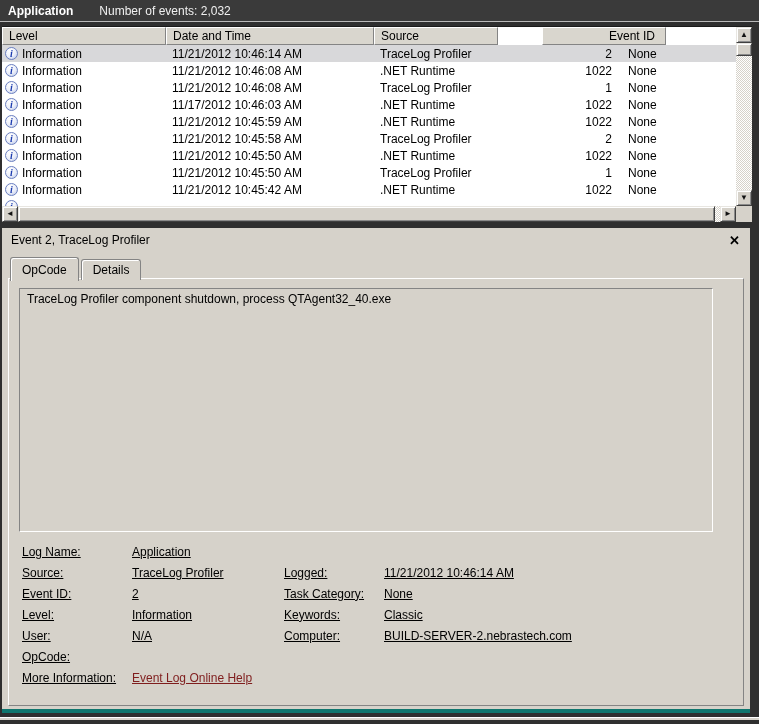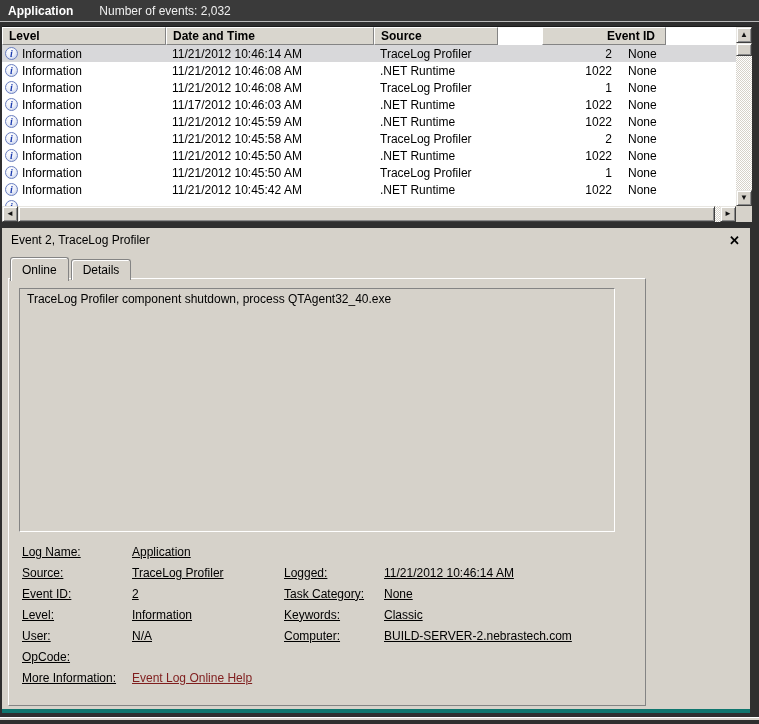--- a/index.html
+++ b/index.html
@@ -12,21 +12,21 @@
             border-bottom:1px solid #b9b9b9; }
   .topbar .log-title { font-weight:bold; font-size:12px; }
   .topbar .count { margin-left:26px; font-size:12px; color:#f0f0f0; }
 
   
   .table-wrap { position:absolute; top:26px; left:2px; width:750px; height:196px;
                 background:#fff; border-top:1px solid #1a1a1a; }
   .thead { position:absolute; top:0; left:0; right:16px; height:18px; display:flex; }
   .hcell { background:#d9d6ce; font-size:12px; color:#000; display:flex; align-items:center;
            padding:0 4px 0 6px; border-top:1px solid #fff; border-left:1px solid #fff;
-           border-right:1px solid #848484; border-bottom:1px solid #848484; overflow:hidden; white-space:nowrap;font-weight:bold; }
+           border-right:1px solid #848484; border-bottom:1px solid #848484; overflow:hidden; white-space:nowrap; }
   .col-0 { width:164px; } .col-1 { width:208px; } .col-2 { width:124px; }
   .col-3 { width:124px; justify-content:flex-end; padding-right:10px;margin-left:44px; } .col-4 { flex:1;margin-top:20px; }
   .rows { position:absolute; top:18px; left:0; right:16px; bottom:16px; overflow:hidden; background:#fff; }
   .row { display:flex; height:17px; align-items:center; font-size:12px; color:#000; }
   .row.selected { background:#d8d8da; }
   .cell { overflow:hidden; white-space:nowrap; }
   .c0 { width:164px; display:flex; align-items:center; gap:4px; padding-left:3px; }
   .c1 { width:208px; padding-left:6px; } .c2 { width:124px; padding-left:6px; }
   .c3 { width:124px; text-align:right; padding-right:10px; } .c4 { flex:1; padding-left:6px; }
   .info-icon { width:13px; height:13px; min-width:13px; border-radius:50%;
@@ -61,21 +61,21 @@
              background:#d6d2ca; border-bottom:4px solid #0f766e; color:#000; }
   .p-title { position:absolute; top:2px; left:0; right:0; height:20px; display:flex;
              align-items:center; padding:0 10px 0 9px; font-size:12px; }
   .close-x { margin-left:auto; font-weight:bold; font-size:13px; cursor:default; }
   .tabs { position:absolute; top:27px; left:8px; display:flex; align-items:flex-end; z-index:2; }
   .tab { height:21px; padding:0 11px; font-size:12px; display:flex; align-items:center;
          background:#d6d2ca; border:1px solid #848484; border-bottom:none;
          border-top-left-radius:3px; border-top-right-radius:3px;
          box-shadow:inset 1px 1px 0 #fff; margin-right:2px; position:relative; top:1px; }
   .tab.active { height:24px; z-index:3; top:2px; }
-  .content { position:absolute; top:50px; left:6px; width:638px; height:428px;
+  .content { position:absolute; top:50px; left:6px; width:736px; height:428px;
              background:#d6d2ca; border:1px solid; border-color:#fff #848484 #848484 #fff; }
   .msg-box { position:absolute; top:9px; left:10px; right:30px; height:244px;
              background:#d6d2ca; border:1px solid; border-color:#848484 #fff #fff #848484;
              padding:3px 7px; font-size:12px; }
   .fields { position:absolute; top:262px; left:13px; right:10px;text-decoration:underline; }
   .frow { display:grid; grid-template-columns:110px 152px 100px 1fr; height:21px;
           align-items:center; font-size:12px; }
   .frow a { color:#7f1d1d; text-decoration:underline; }
 
   .bottom-strip { position:absolute; left:0; right:0; top:715px; height:9px; background:#2f2f2f; }
@@ -215,21 +215,21 @@
   </div>
   <div class="corner"></div>
 </div>
 
 <div class="preview">
   <div class="p-title">
     <span>Event 2, TraceLog Profiler</span>
     <span class="close-x">✕</span>
   </div>
   <div class="tabs">
-      <div class="tab active">Online</div>
+      <div class="tab active">OpCode</div>
       <div class="tab">Details</div>
     </div>
   <div class="content">
     <div class="msg-box">
       <span>TraceLog Profiler component shutdown, process QTAgent32_40.exe</span>
     </div>
     <div class="fields">
         <div class="frow">
     <span>Log Name:</span>
     <span>Application</span>

